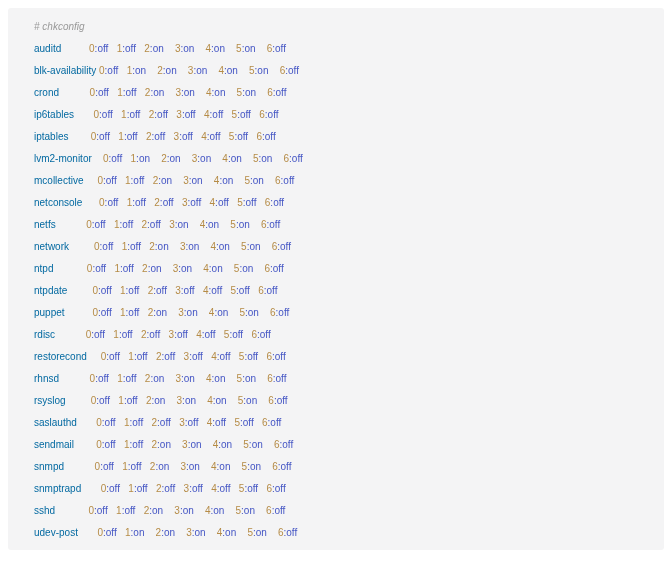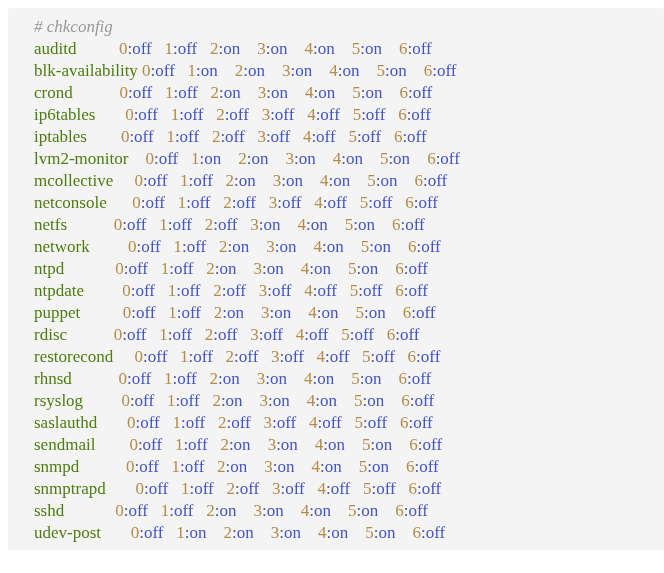--- a/index.html
+++ b/index.html
@@ -21,36 +21,36 @@
     width: 656px;
     height: 542px;
     background: #f4f4f5;
     border-radius: 3px;
     box-sizing: border-box;
     padding: 8px 0 8px 0;
     overflow: hidden;
   }
 
   .code-line {
-    font-family: Liberation Serif, serif;
-    font-size: 17px;
+    font-family: Liberation Sans, sans-serif;
+    font-size: 10px;
     line-height: 22px;
     height: 22px;
     white-space: pre;
     padding-left: 26px;
     color: #333333;
   }
 
   .comment {
     color: #999999;
     font-style: italic;
   }
 
   .svc {
-    color: #4d7c0f;
+    color: #0369a1;
   }
 
   .lvl-num {
     color: #b58b46;
   }
 
   .lvl-state {
     color: #4455c4;
   }
 </style>

